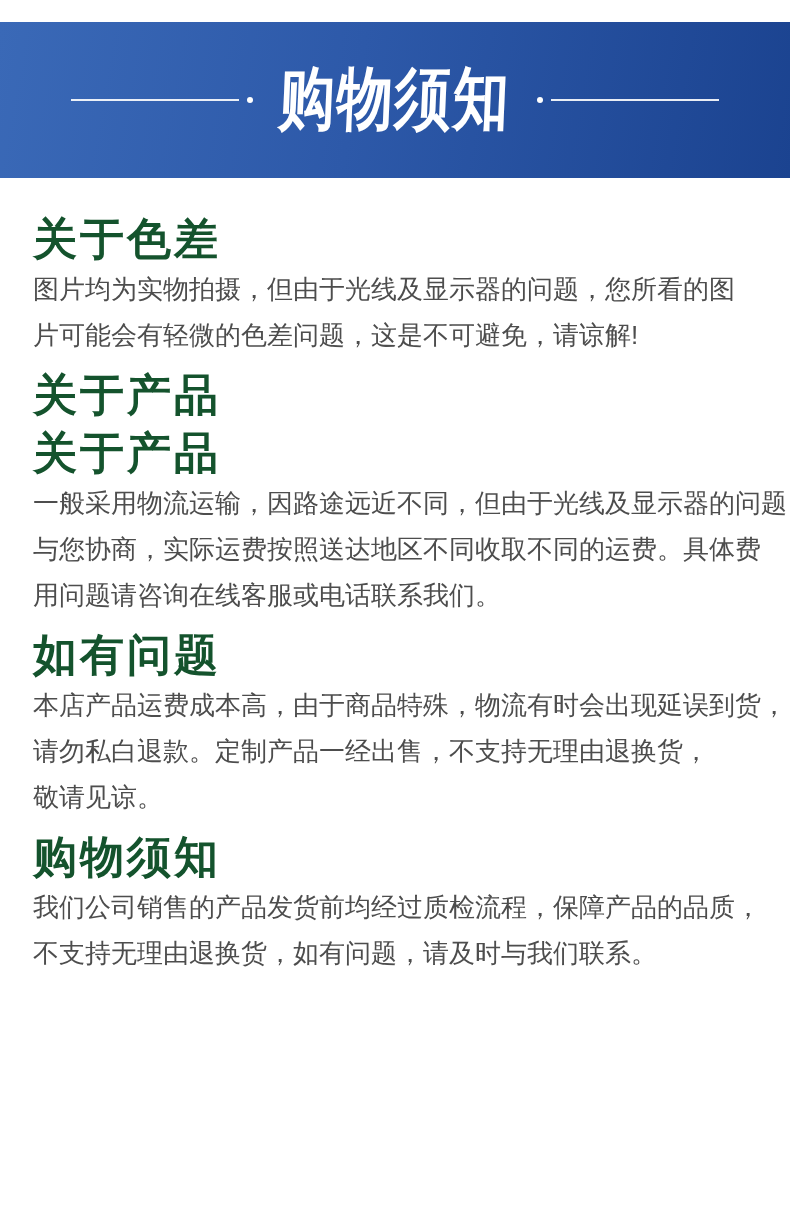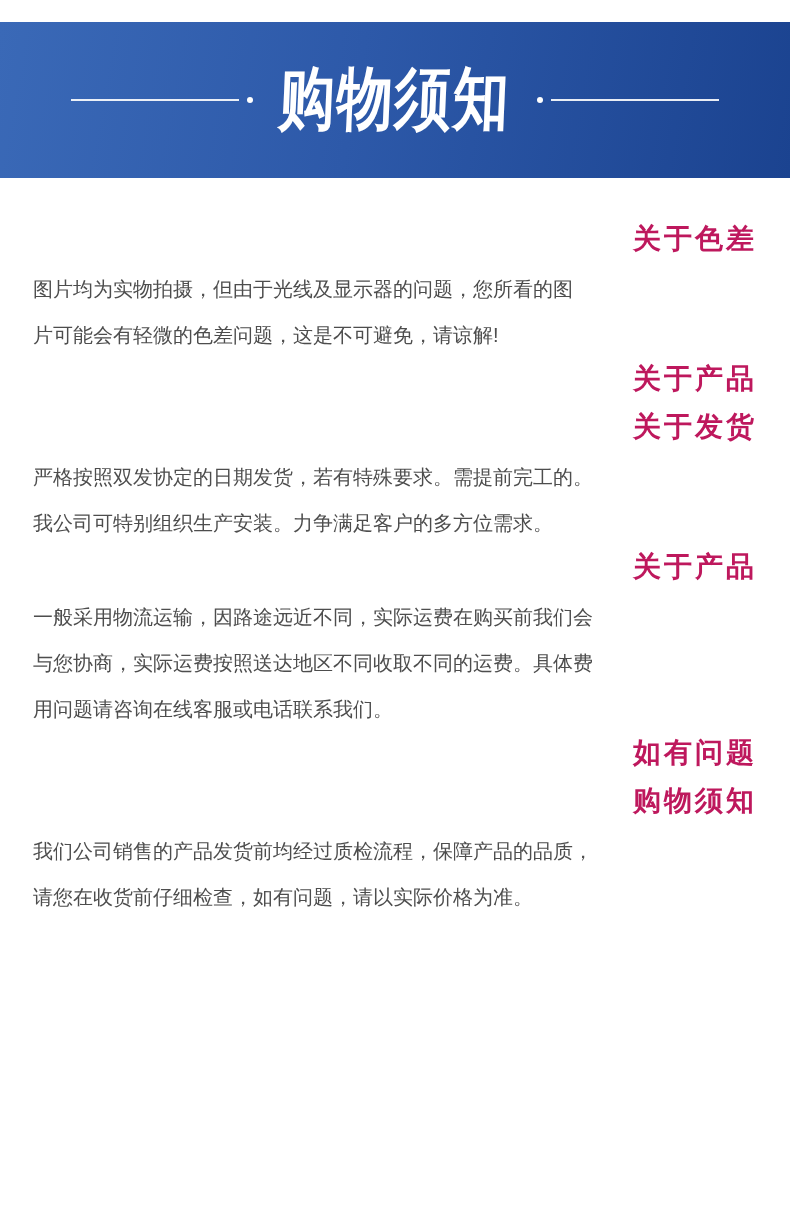--- a/index.html
+++ b/index.html
@@ -41,34 +41,33 @@
     white-space: nowrap;
   }
 
   
   .content {
     position: absolute;
     top: 178px; left: 0;
     width: 790px;
     padding: 0 33px;
   }
-  .section { margin-top: 0; }
+  .section { margin-top: 16px; }
   .section.first { margin-top: 40px; }
   .section-heading {
-    font-size: 28px;
+    font-size: 44px;
     line-height: 42px;
     font-weight: bold;
-    color: #be185d;
+    color: #14532d;
     letter-spacing: 3px;
     margin-bottom: 6px;
     white-space: nowrap;
-    text-align: right;
   }
   .section-body {
-    font-size: 20px;
+    font-size: 26px;
     line-height: 46px;
     color: #4d4d4d;
     white-space: pre;
   }
 </style>
 </head>
 <body>
 
 <div class="page">
 
@@ -89,37 +88,35 @@
     <div class="section first">
       <div class="section-heading">关于色差</div>
       <div class="section-body">图片均为实物拍摄，但由于光线及显示器的问题，您所看的图
 片可能会有轻微的色差问题，这是不可避免，请谅解!</div>
     </div>
 
     <div class="section">
       <div class="section-heading">关于产品</div>
     </div>
 
-    <div class="section">
-      <div class="section-heading">关于发货</div>
-      <div class="section-body">严格按照双发协定的日期发货，若有特殊要求。需提前完工的。
-我公司可特别组织生产安装。力争满足客户的多方位需求。</div>
-    </div>
 
     <div class="section">
       <div class="section-heading">关于产品</div>
-      <div class="section-body">一般采用物流运输，因路途远近不同，实际运费在购买前我们会
+      <div class="section-body">一般采用物流运输，因路途远近不同，但由于光线及显示器的问题
 与您协商，实际运费按照送达地区不同收取不同的运费。具体费
 用问题请咨询在线客服或电话联系我们。</div>
     </div>
 
     <div class="section">
       <div class="section-heading">如有问题</div>
+      <div class="section-body">本店产品运费成本高，由于商品特殊，物流有时会出现延误到货，
+请勿私白退款。定制产品一经出售，不支持无理由退换货，
+敬请见谅。</div>
     </div>
 
     <div class="section">
       <div class="section-heading">购物须知</div>
       <div class="section-body">我们公司销售的产品发货前均经过质检流程，保障产品的品质，
-请您在收货前仔细检查，如有问题，请以实际价格为准。</div>
+不支持无理由退换货，如有问题，请及时与我们联系。</div>
     </div>
 
   </div>
 </div>
 
 </body></html>

